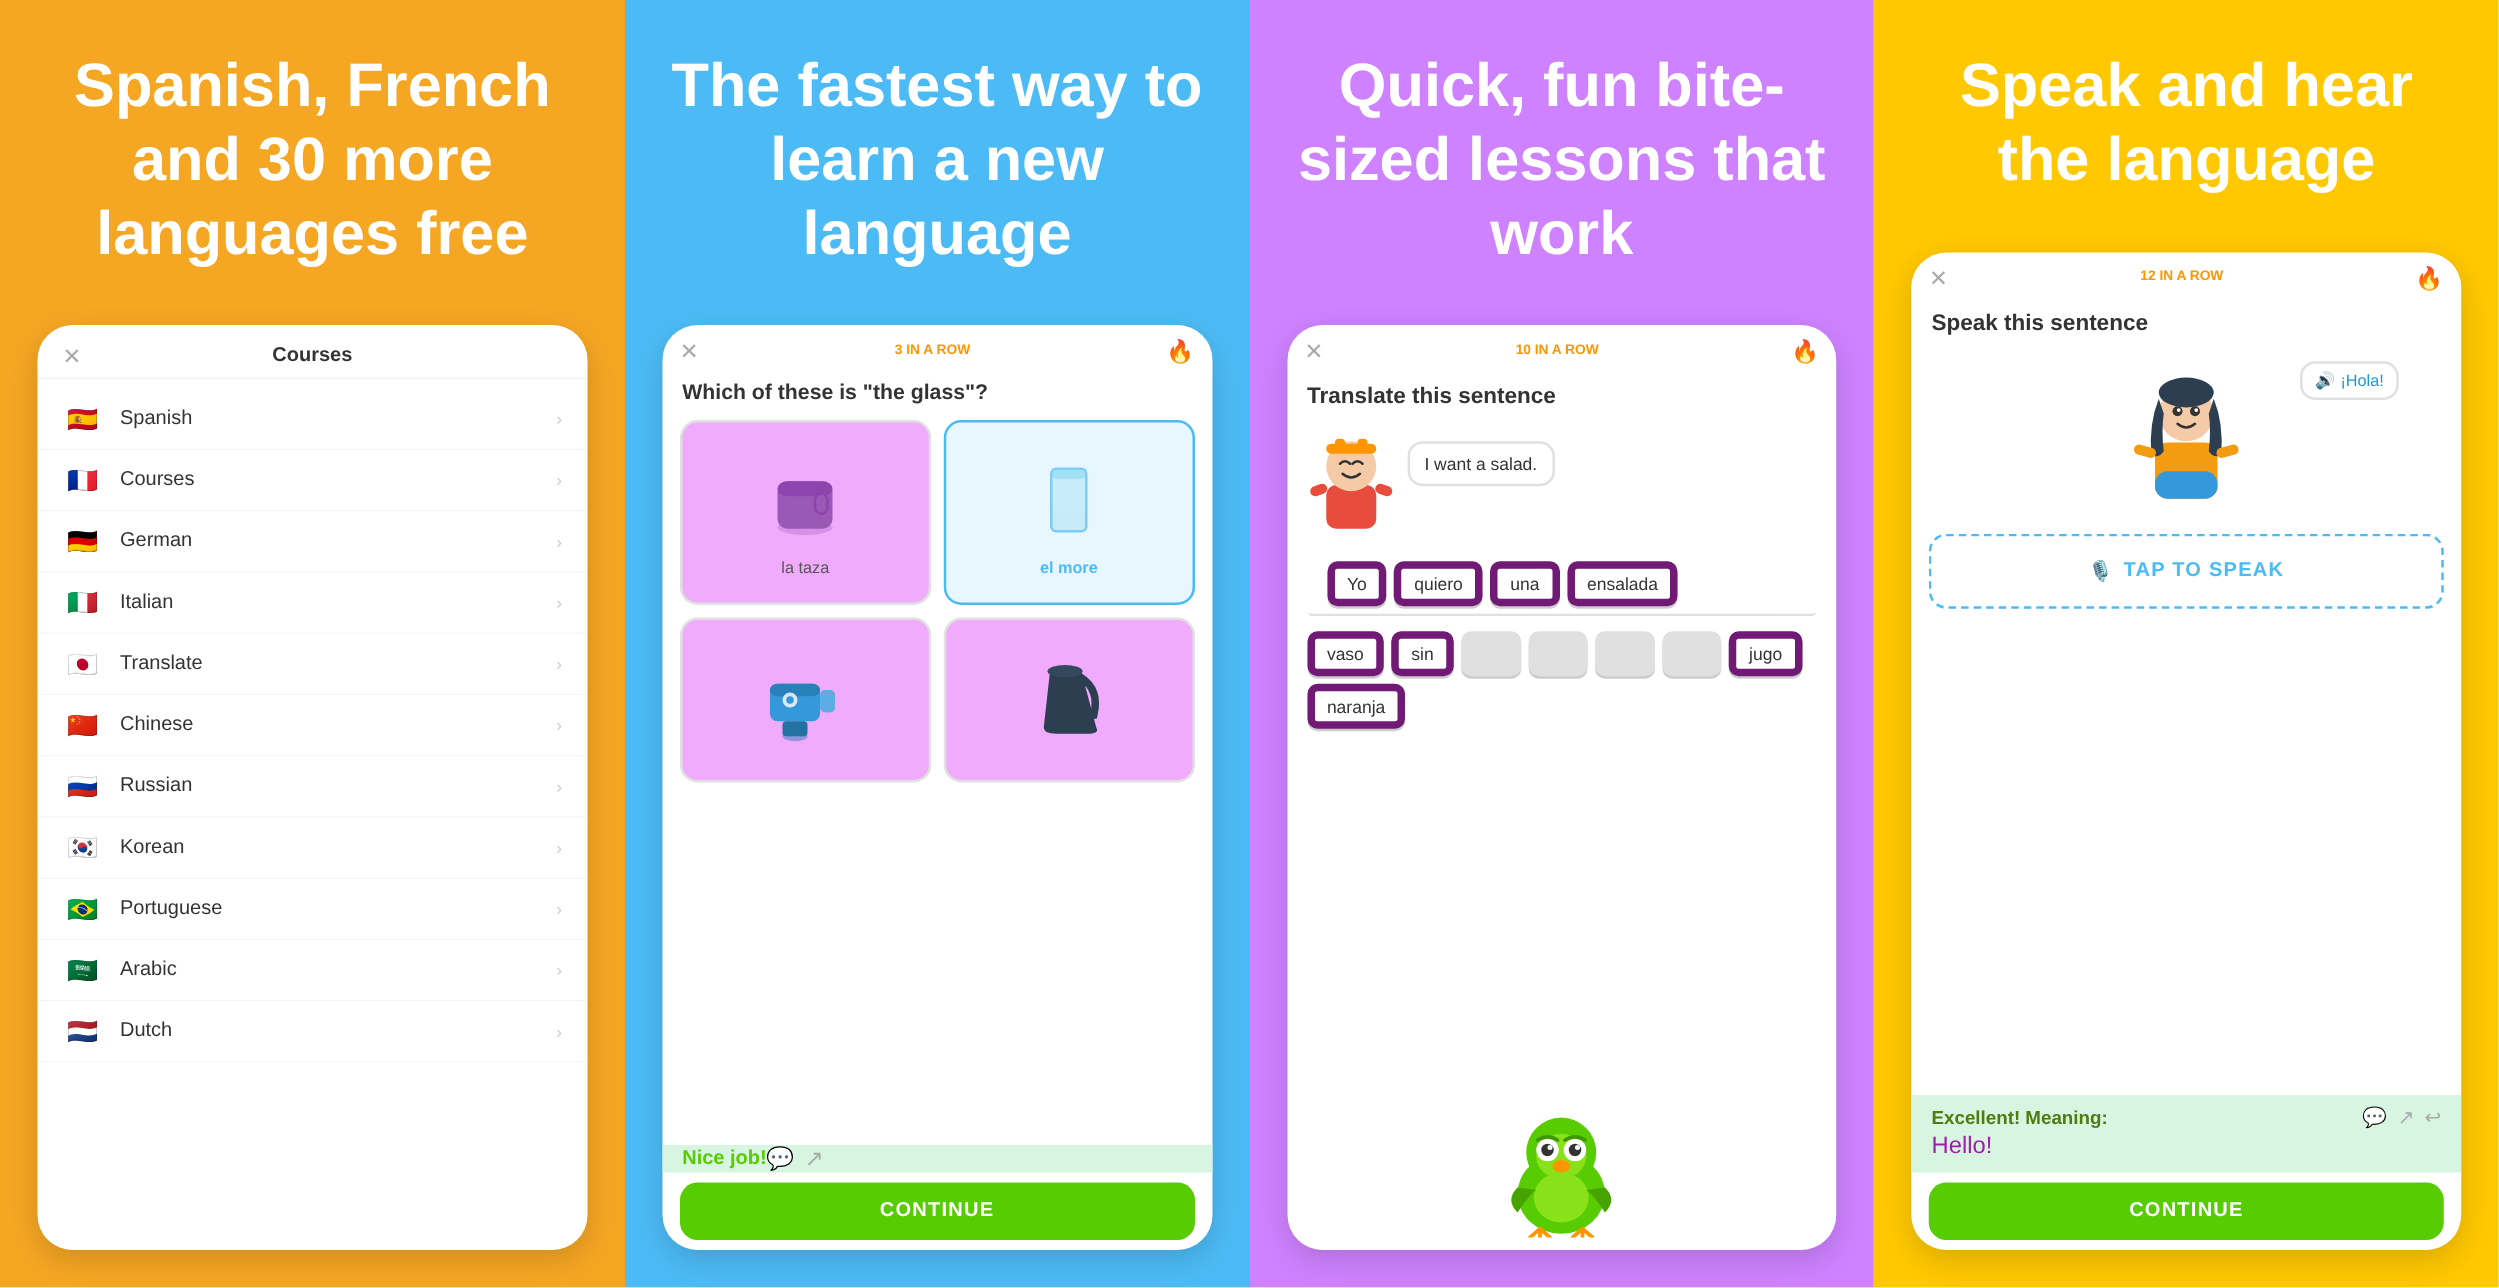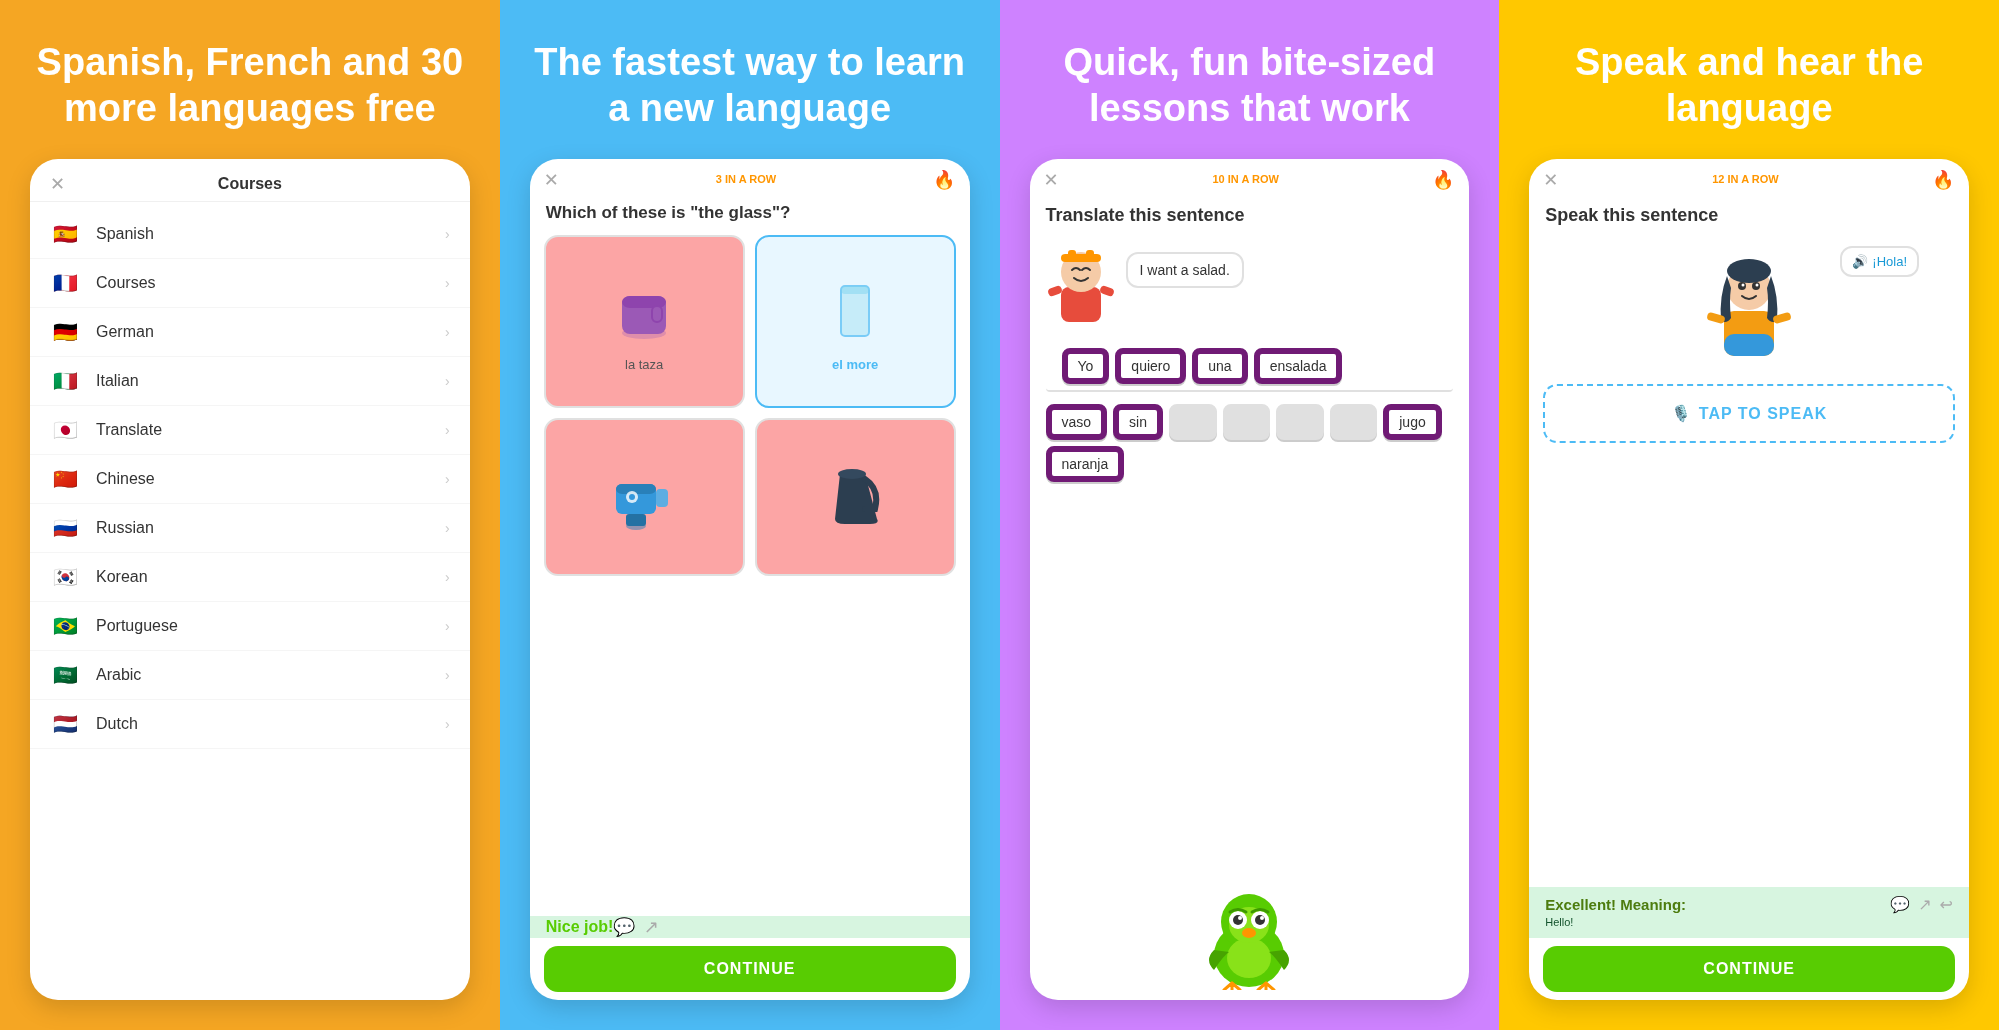--- a/index.html
+++ b/index.html
@@ -22,26 +22,26 @@
       padding: 40px 30px 30px;
       position: relative;
     }
 
     .panel-orange { background: #F5A623; }
     .panel-blue   { background: #4CBBF5; }
     .panel-purple { background: #CE82FF; }
     .panel-yellow { background: #FFC800; }
 
     .panel-title {
-      font-size: 38px;
+      font-size: 49px;
       font-weight: 800;
       color: white;
       text-align: center;
       line-height: 1.2;
-      margin-bottom: 28px;
+      margin-bottom: 44px;
       width: 100%;
     }
 
     .phone-card {
       background: white;
       border-radius: 28px;
       width: 100%;
       flex: 1;
       display: flex;
       flex-direction: column;
@@ -146,21 +146,21 @@
     }
     .quiz-option {
       border: 2px solid #e0e0e0;
       border-radius: 14px;
       display: flex;
       flex-direction: column;
       align-items: center;
       justify-content: center;
       padding: 12px 8px;
       cursor: pointer;
-      background: #fca5a5;
+      background: #f0abfc;
     }
     .quiz-option.selected {
       border-color: #4CBBF5;
       background: #E8F7FF;
     }
     .quiz-option-img {
       width: 80px;
       height: 80px;
       display: flex;
       align-items: center;
@@ -315,22 +315,22 @@
       display: flex;
       align-items: center;
       justify-content: space-between;
     }
     .excellent-text {
       font-size: 15px;
       font-weight: 800;
       color: #4d7c0f;
     }
     .excellent-meaning {
-      font-size: 11px;
-      color: #14532d;
+      font-size: 19px;
+      color: #a21caf;
       padding: 2px 0 6px;
     }
     .excellent-icons { display: flex; gap: 8px; color: #aaa; font-size: 16px; }
 
     .progress-row {
       display: flex;
       align-items: center;
       padding: 10px 14px 4px;
       gap: 10px;
     }

